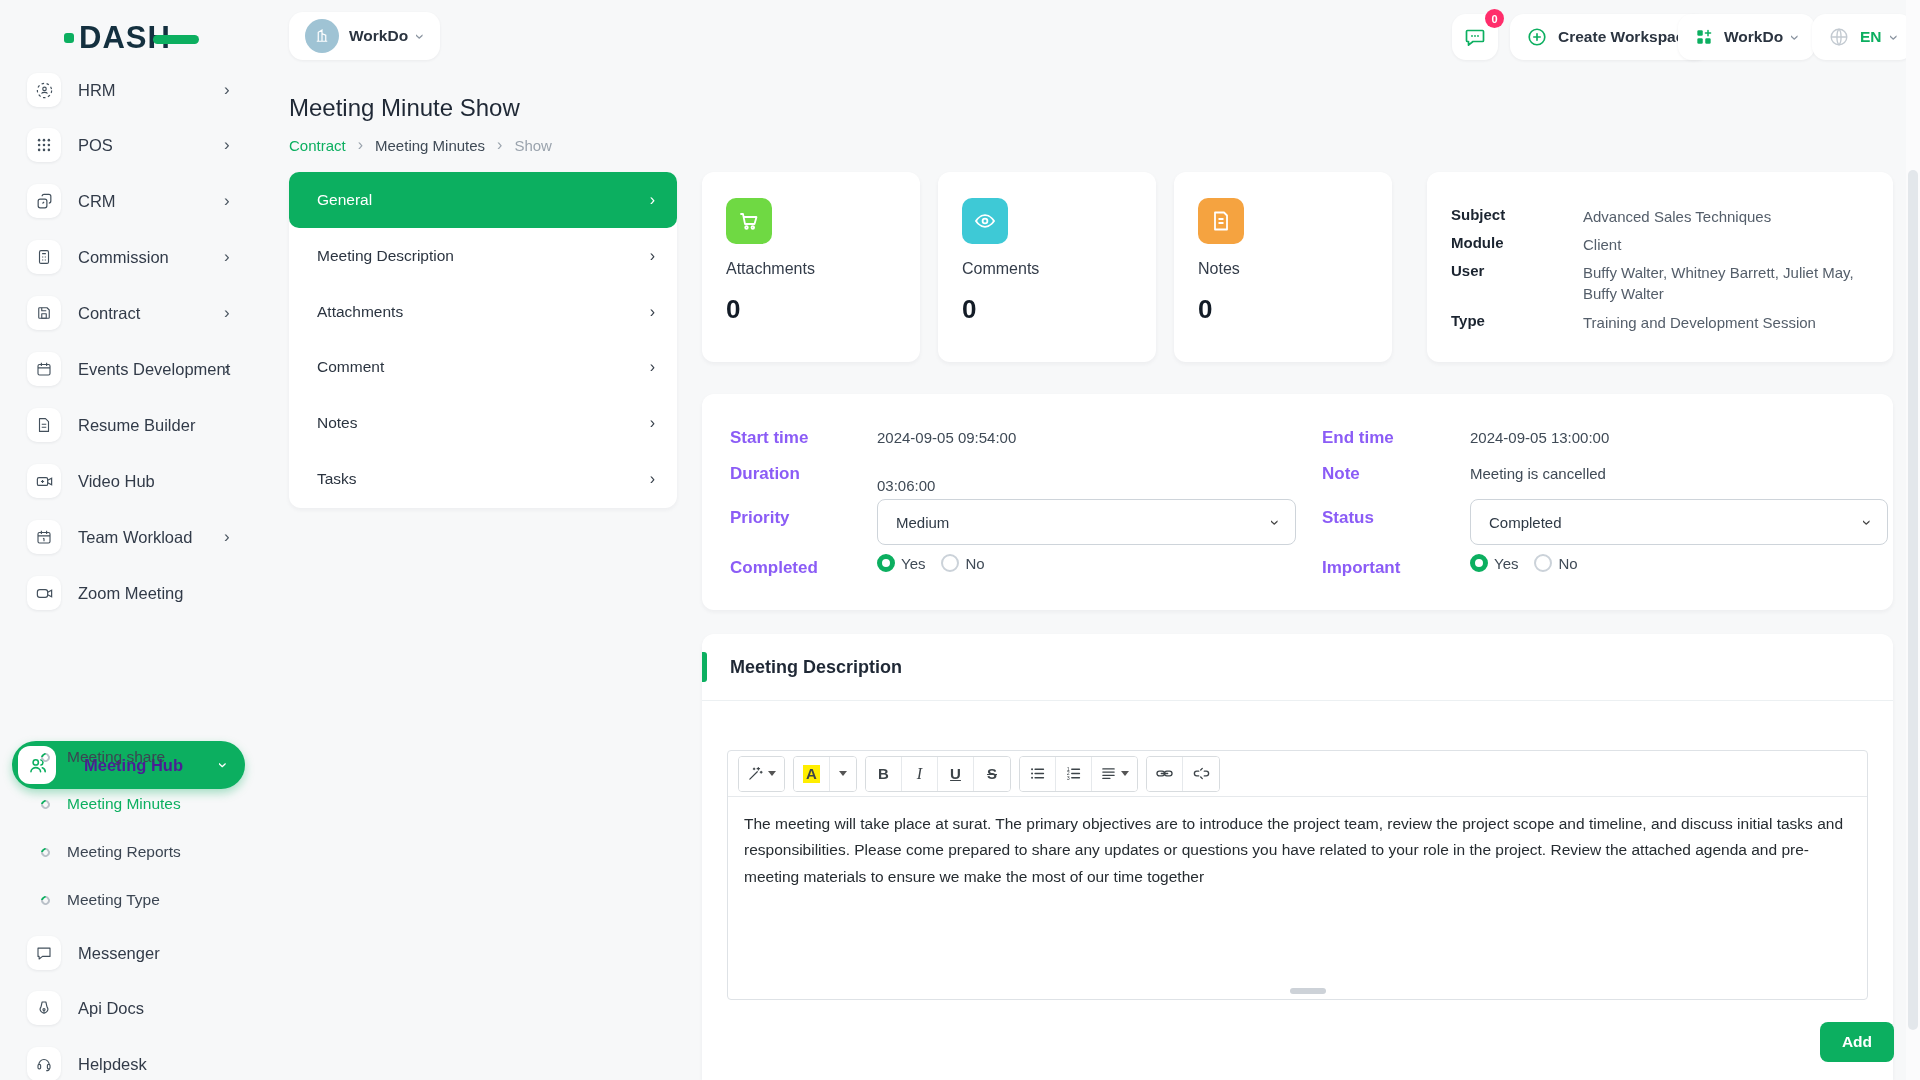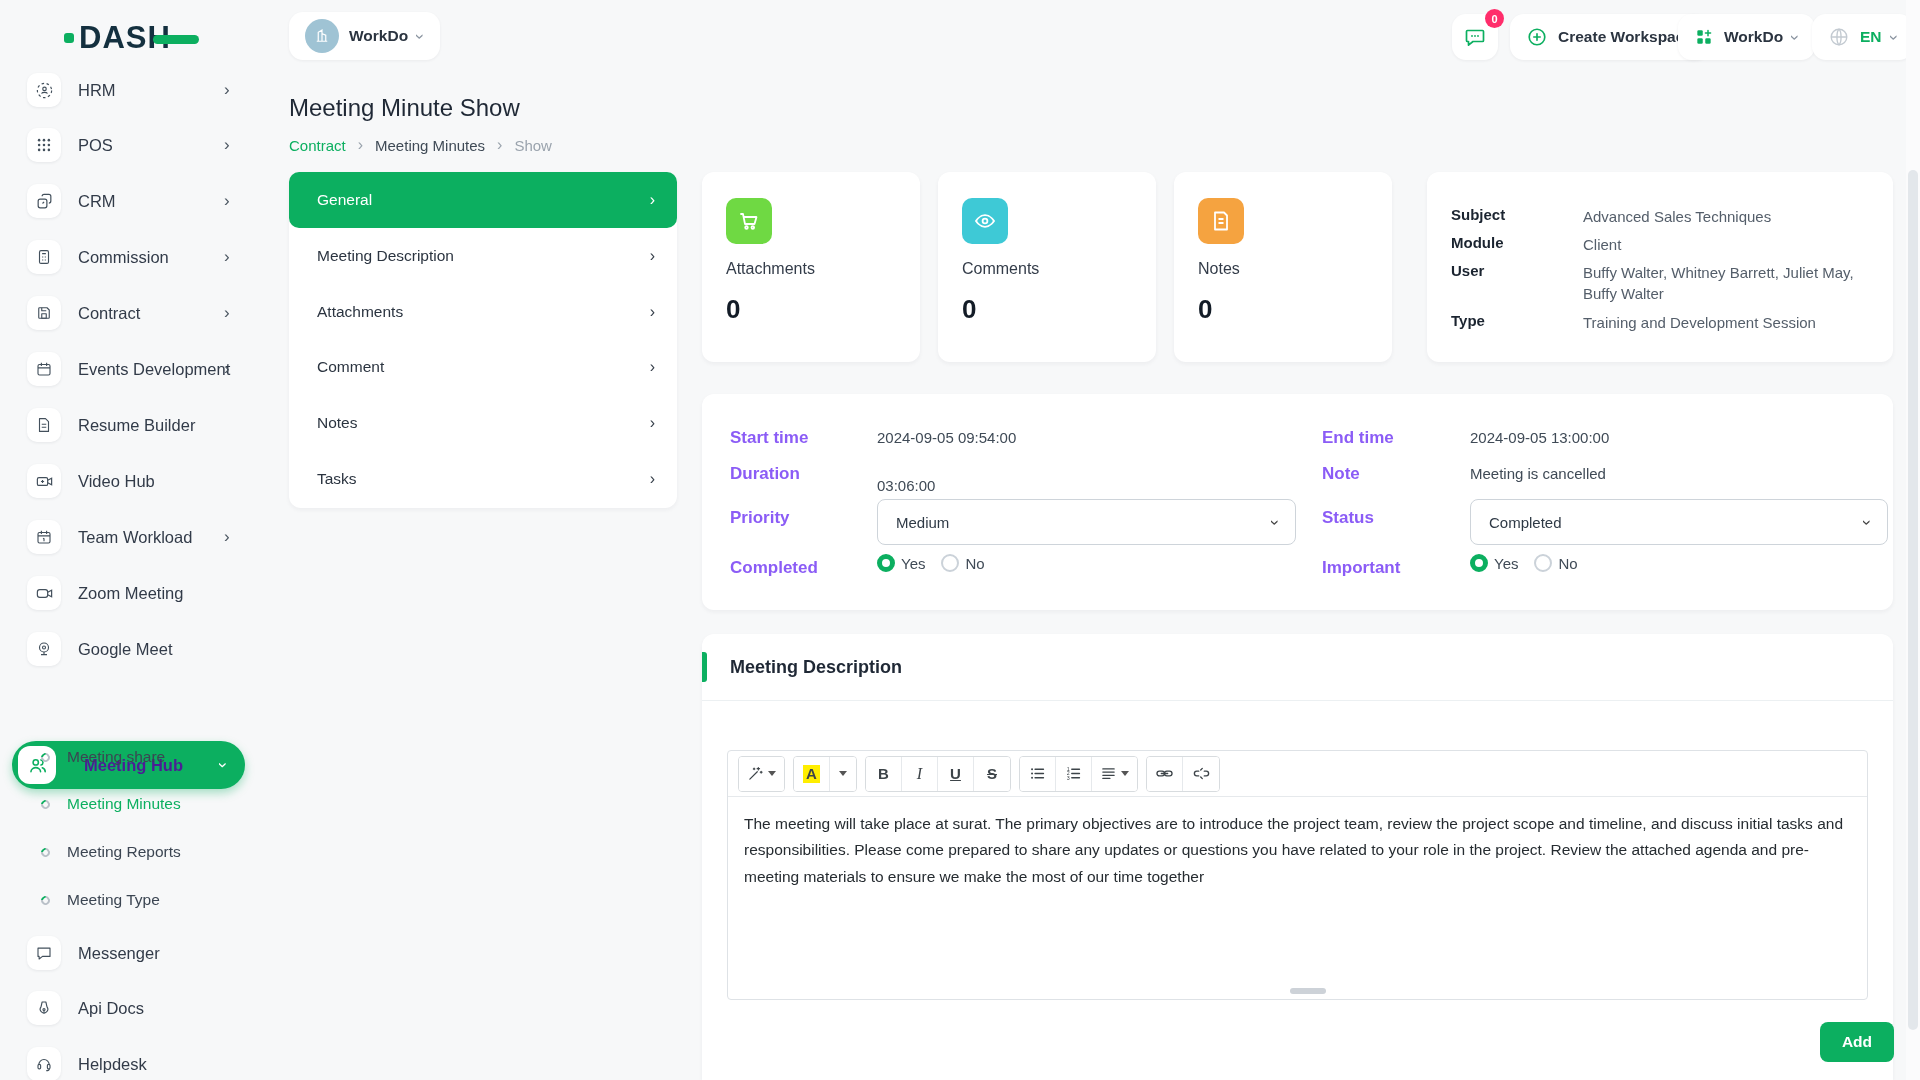--- a/index.html
+++ b/index.html
@@ -276,30 +276,20 @@
   <div class="snav" style="top:511px">
     <span class="sicon">
         <svg width="19" height="19" viewBox="0 0 24 24" fill="none" stroke="#43505c" stroke-width="1.5">
           <rect x="3" y="7" width="13" height="10" rx="3"></rect>
           <path d="M16 10.5l5-2.5v8l-5-2.5"></path>
         </svg>
       </span>
     <span class="slabel">Zoom Meeting</span>
   </div>
 
-  <div class="snav" style="top:567px">
-    <span class="sicon">
-        <svg width="18" height="18" viewBox="0 0 24 24" fill="none" stroke="#43505c" stroke-width="1.5">
-          <circle cx="12" cy="10" r="6"></circle>
-          <circle cx="12" cy="10" r="2"></circle>
-          <path d="M12 16v3M8 19.5h8"></path>
-        </svg>
-      </span>
-    <span class="slabel">Google Meet</span>
-  </div>
 
   <div class="hub">
     <span class="sicon">
         <svg width="21" height="21" viewBox="0 0 24 24" fill="none" stroke="#0caf60" stroke-width="1.8" stroke-linecap="round">
           <circle cx="10" cy="8.5" r="3"></circle>
           <path d="M4.5 19c0-3.2 3.4-4.6 5.5-4.6s5.5 1.4 5.5 4.6M16 5.6a3 3 0 010 5.8M17.5 14.6c1.8.6 3.3 1.9 3.3 4.4"></path>
         </svg>
       </span>
     <span class="slabel">Meeting Hub</span>
     <span class="schev">›</span>

